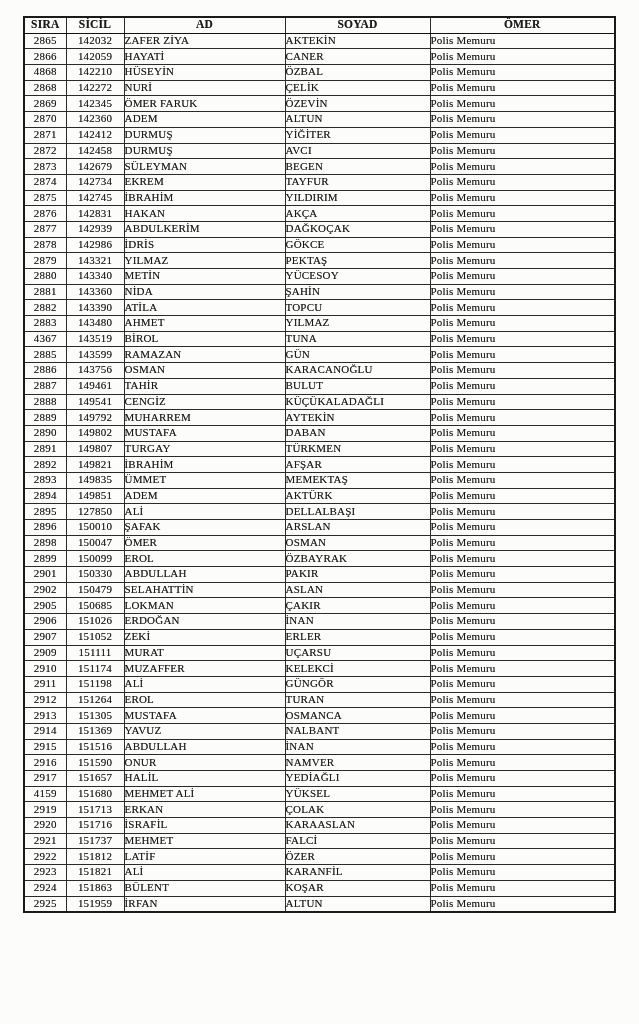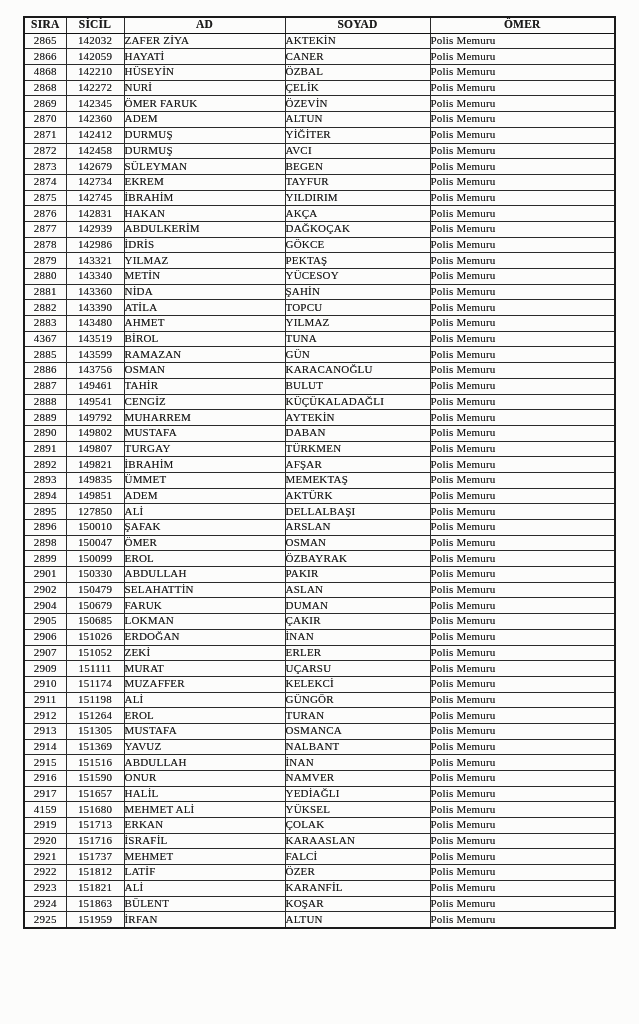--- a/index.html
+++ b/index.html
@@ -322,27 +322,20 @@
           <td class="c-rutbe">Polis Memuru</td>
         </tr>
         <tr>
           <td class="c-sira">2902</td>
           <td class="c-sicil">150479</td>
           <td class="c-ad">SELAHATTİN</td>
           <td class="c-soyad">ASLAN</td>
           <td class="c-rutbe">Polis Memuru</td>
         </tr>
         <tr>
-          <td class="c-sira">2904</td>
-          <td class="c-sicil">150679</td>
-          <td class="c-ad">FARUK</td>
-          <td class="c-soyad">DUMAN</td>
-          <td class="c-rutbe">Polis Memuru</td>
-        </tr>
-        <tr>
           <td class="c-sira">2905</td>
           <td class="c-sicil">150685</td>
           <td class="c-ad">LOKMAN</td>
           <td class="c-soyad">ÇAKIR</td>
           <td class="c-rutbe">Polis Memuru</td>
         </tr>
         <tr>
           <td class="c-sira">2906</td>
           <td class="c-sicil">151026</td>
           <td class="c-ad">ERDOĞAN</td>

